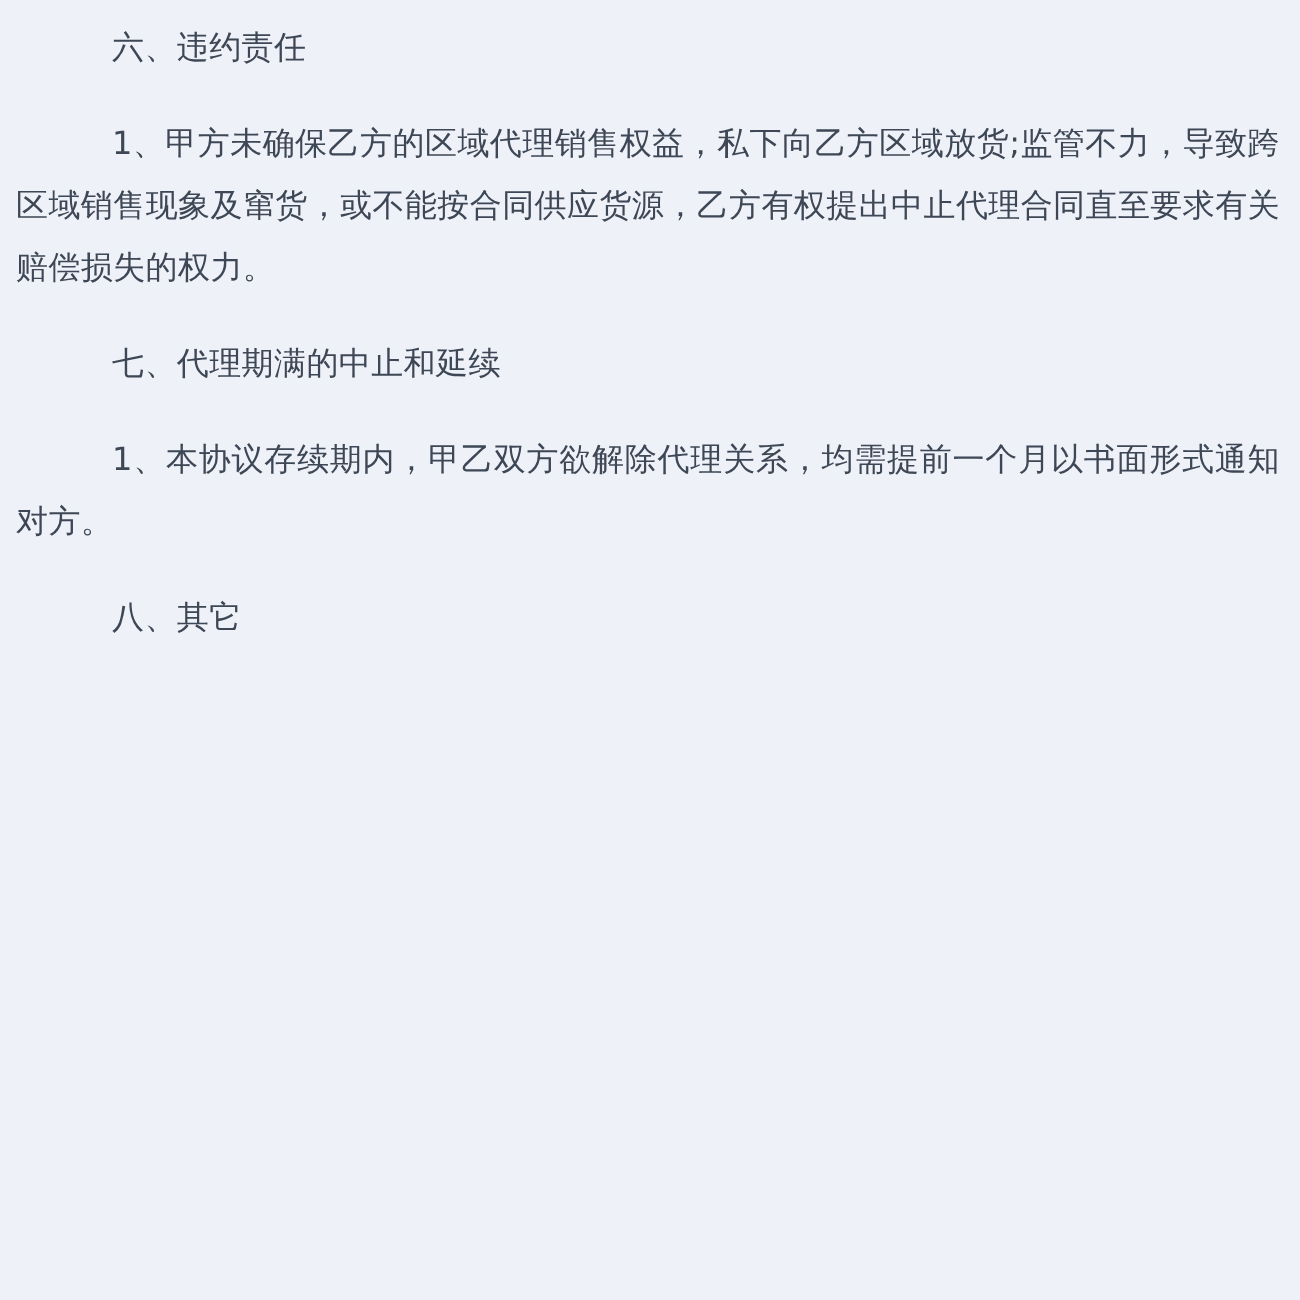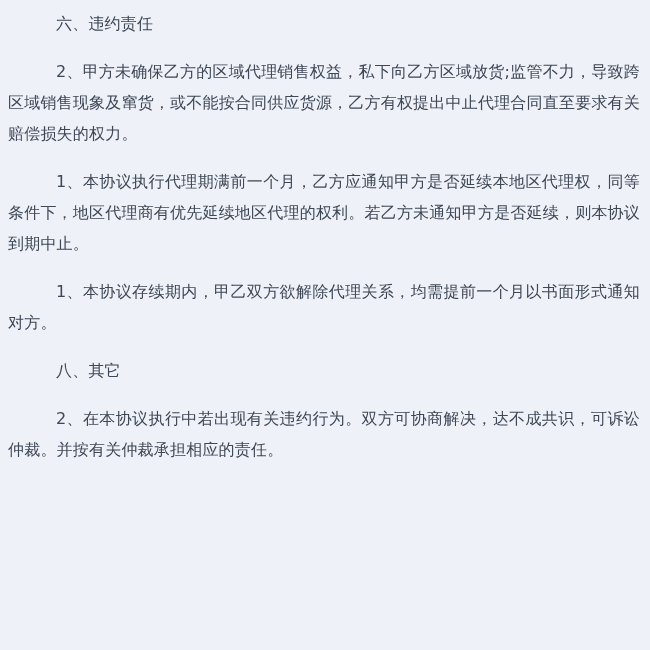--- a/index.html
+++ b/index.html
@@ -28,18 +28,17 @@
     text-indent: 48px;
     text-align: justify;
     word-break: break-all;
   }
 </style>
 </head>
 <body style="background: rgb(238, 241, 248);">
 
 <div class="doc" style="color: rgb(62, 71, 85);">
   <p class="block">六、违约责任</p>
-  <p class="block">2、甲方未确保乙方的区域代理销售权益，私下向乙方区域放货;监管不力，导致跨区域销售现象及窜货，或不能按合同供应货源，乙方有权提出中止代理合同直至要求有关赔偿损失的权力。</p>
-  <p class="block">1、本协议执行代理期满前一个月，乙方应通知甲方是否延续本地区代理权，同等条件下，地区代理商有优先延续地区代理的权利。若乙方未通知甲方是否延续，则本协议到期中止。</p>
+  <p class="block">1、甲方未确保乙方的区域代理销售权益，私下向乙方区域放货;监管不力，导致跨区域销售现象及窜货，或不能按合同供应货源，乙方有权提出中止代理合同直至要求有关赔偿损失的权力。</p>
+  <p class="block">七、代理期满的中止和延续</p>
   <p class="block">1、本协议存续期内，甲乙双方欲解除代理关系，均需提前一个月以书面形式通知对方。</p>
   <p class="block">八、其它</p>
-  <p class="block">2、在本协议执行中若出现有关违约行为。双方可协商解决，达不成共识，可诉讼仲裁。并按有关仲裁承担相应的责任。</p>
 </div>
 
 </body></html>

